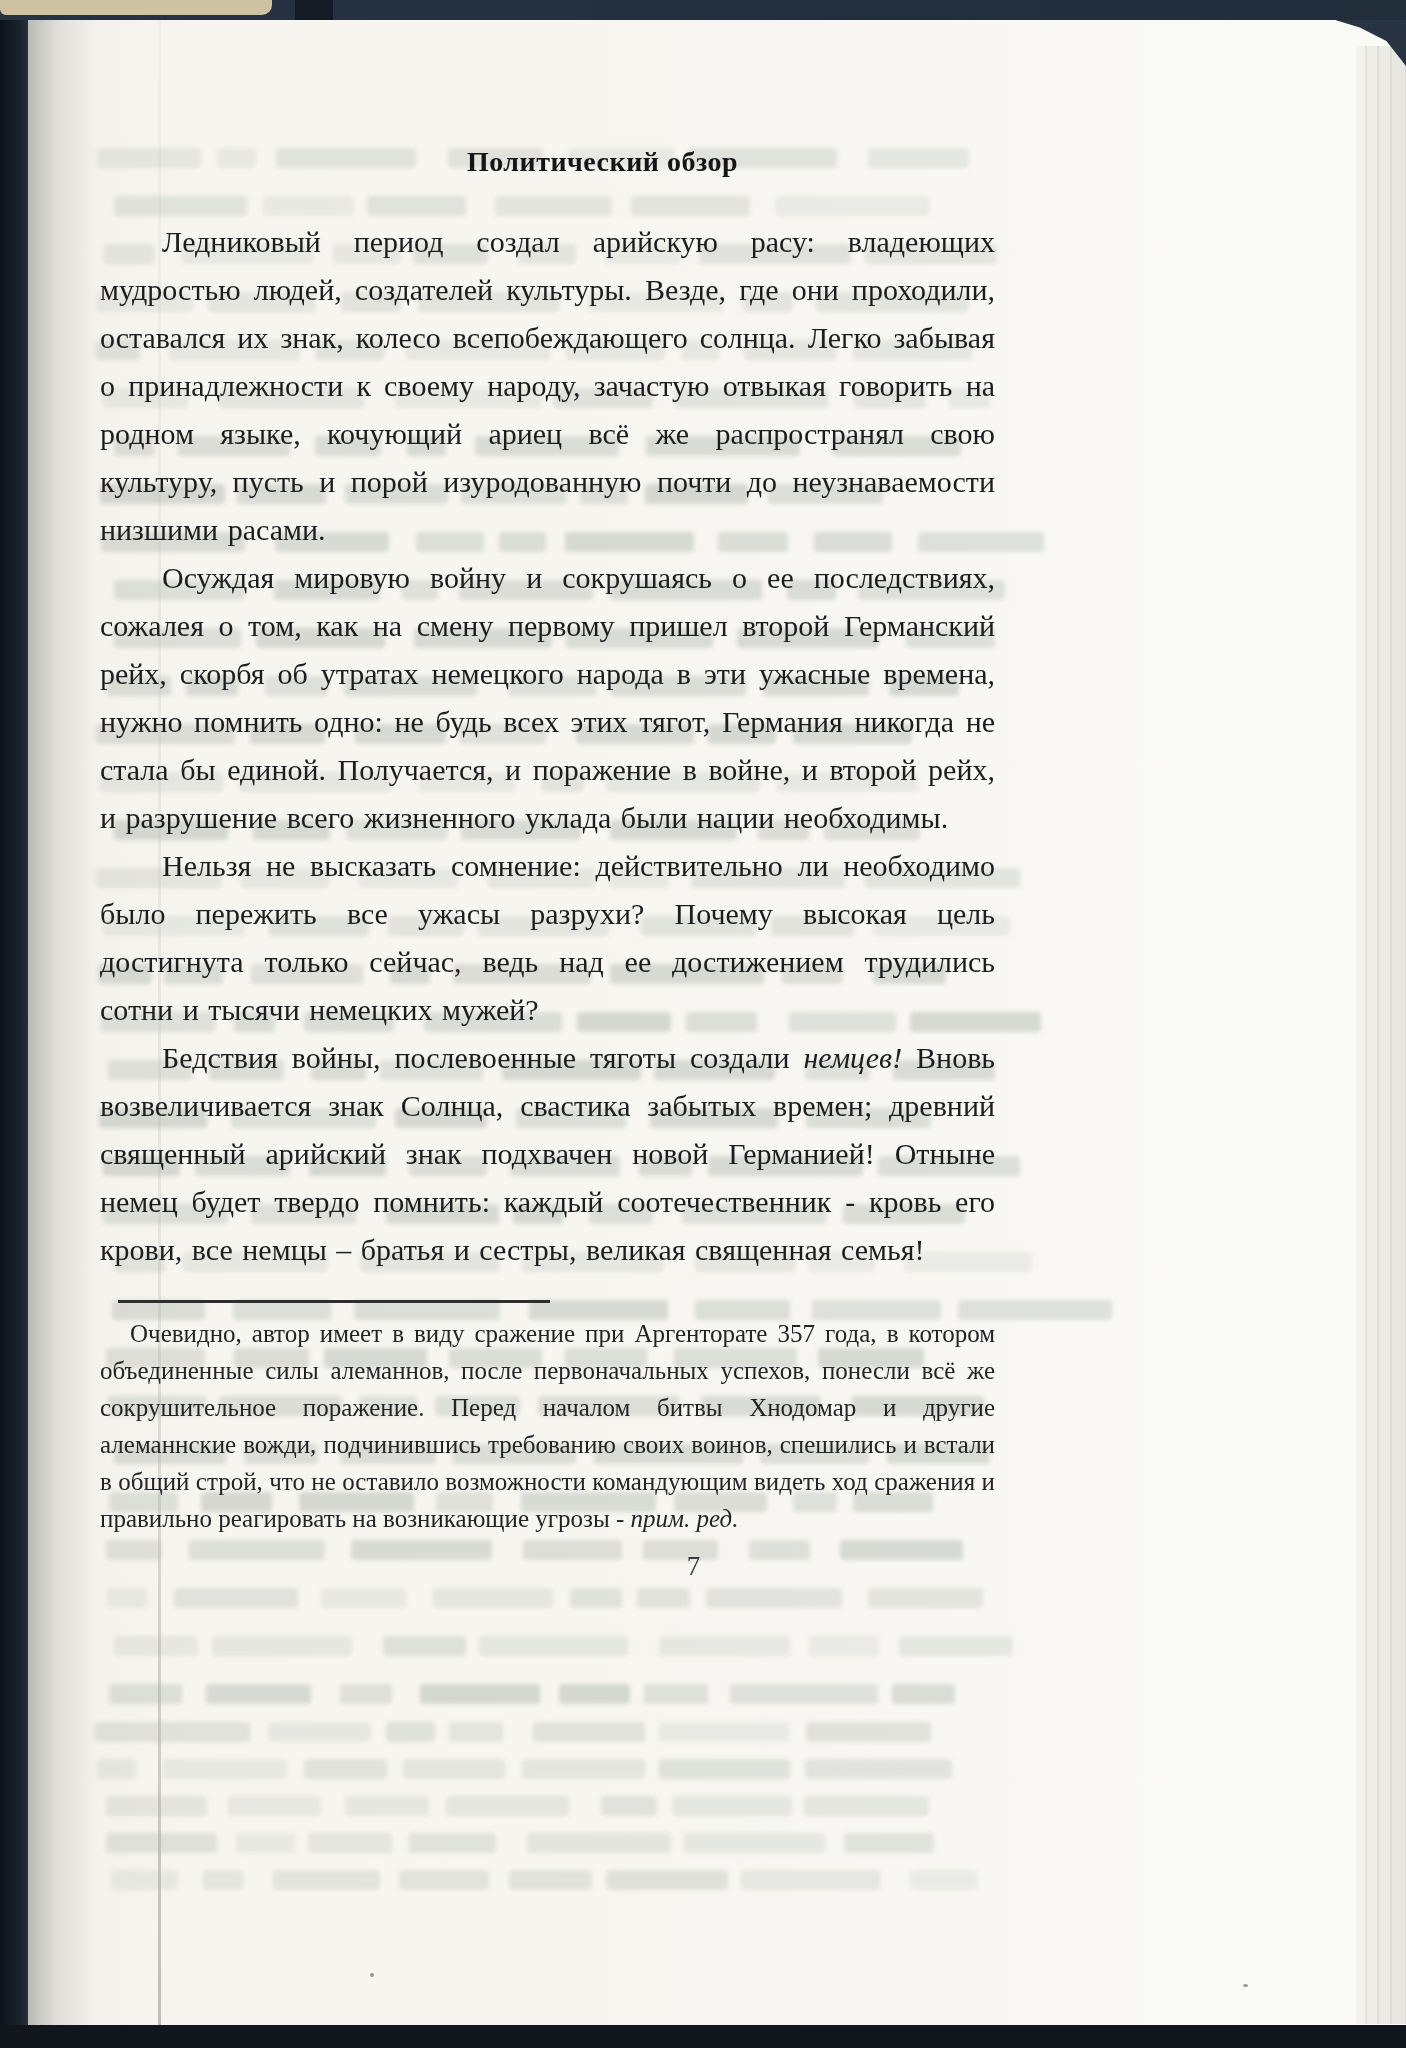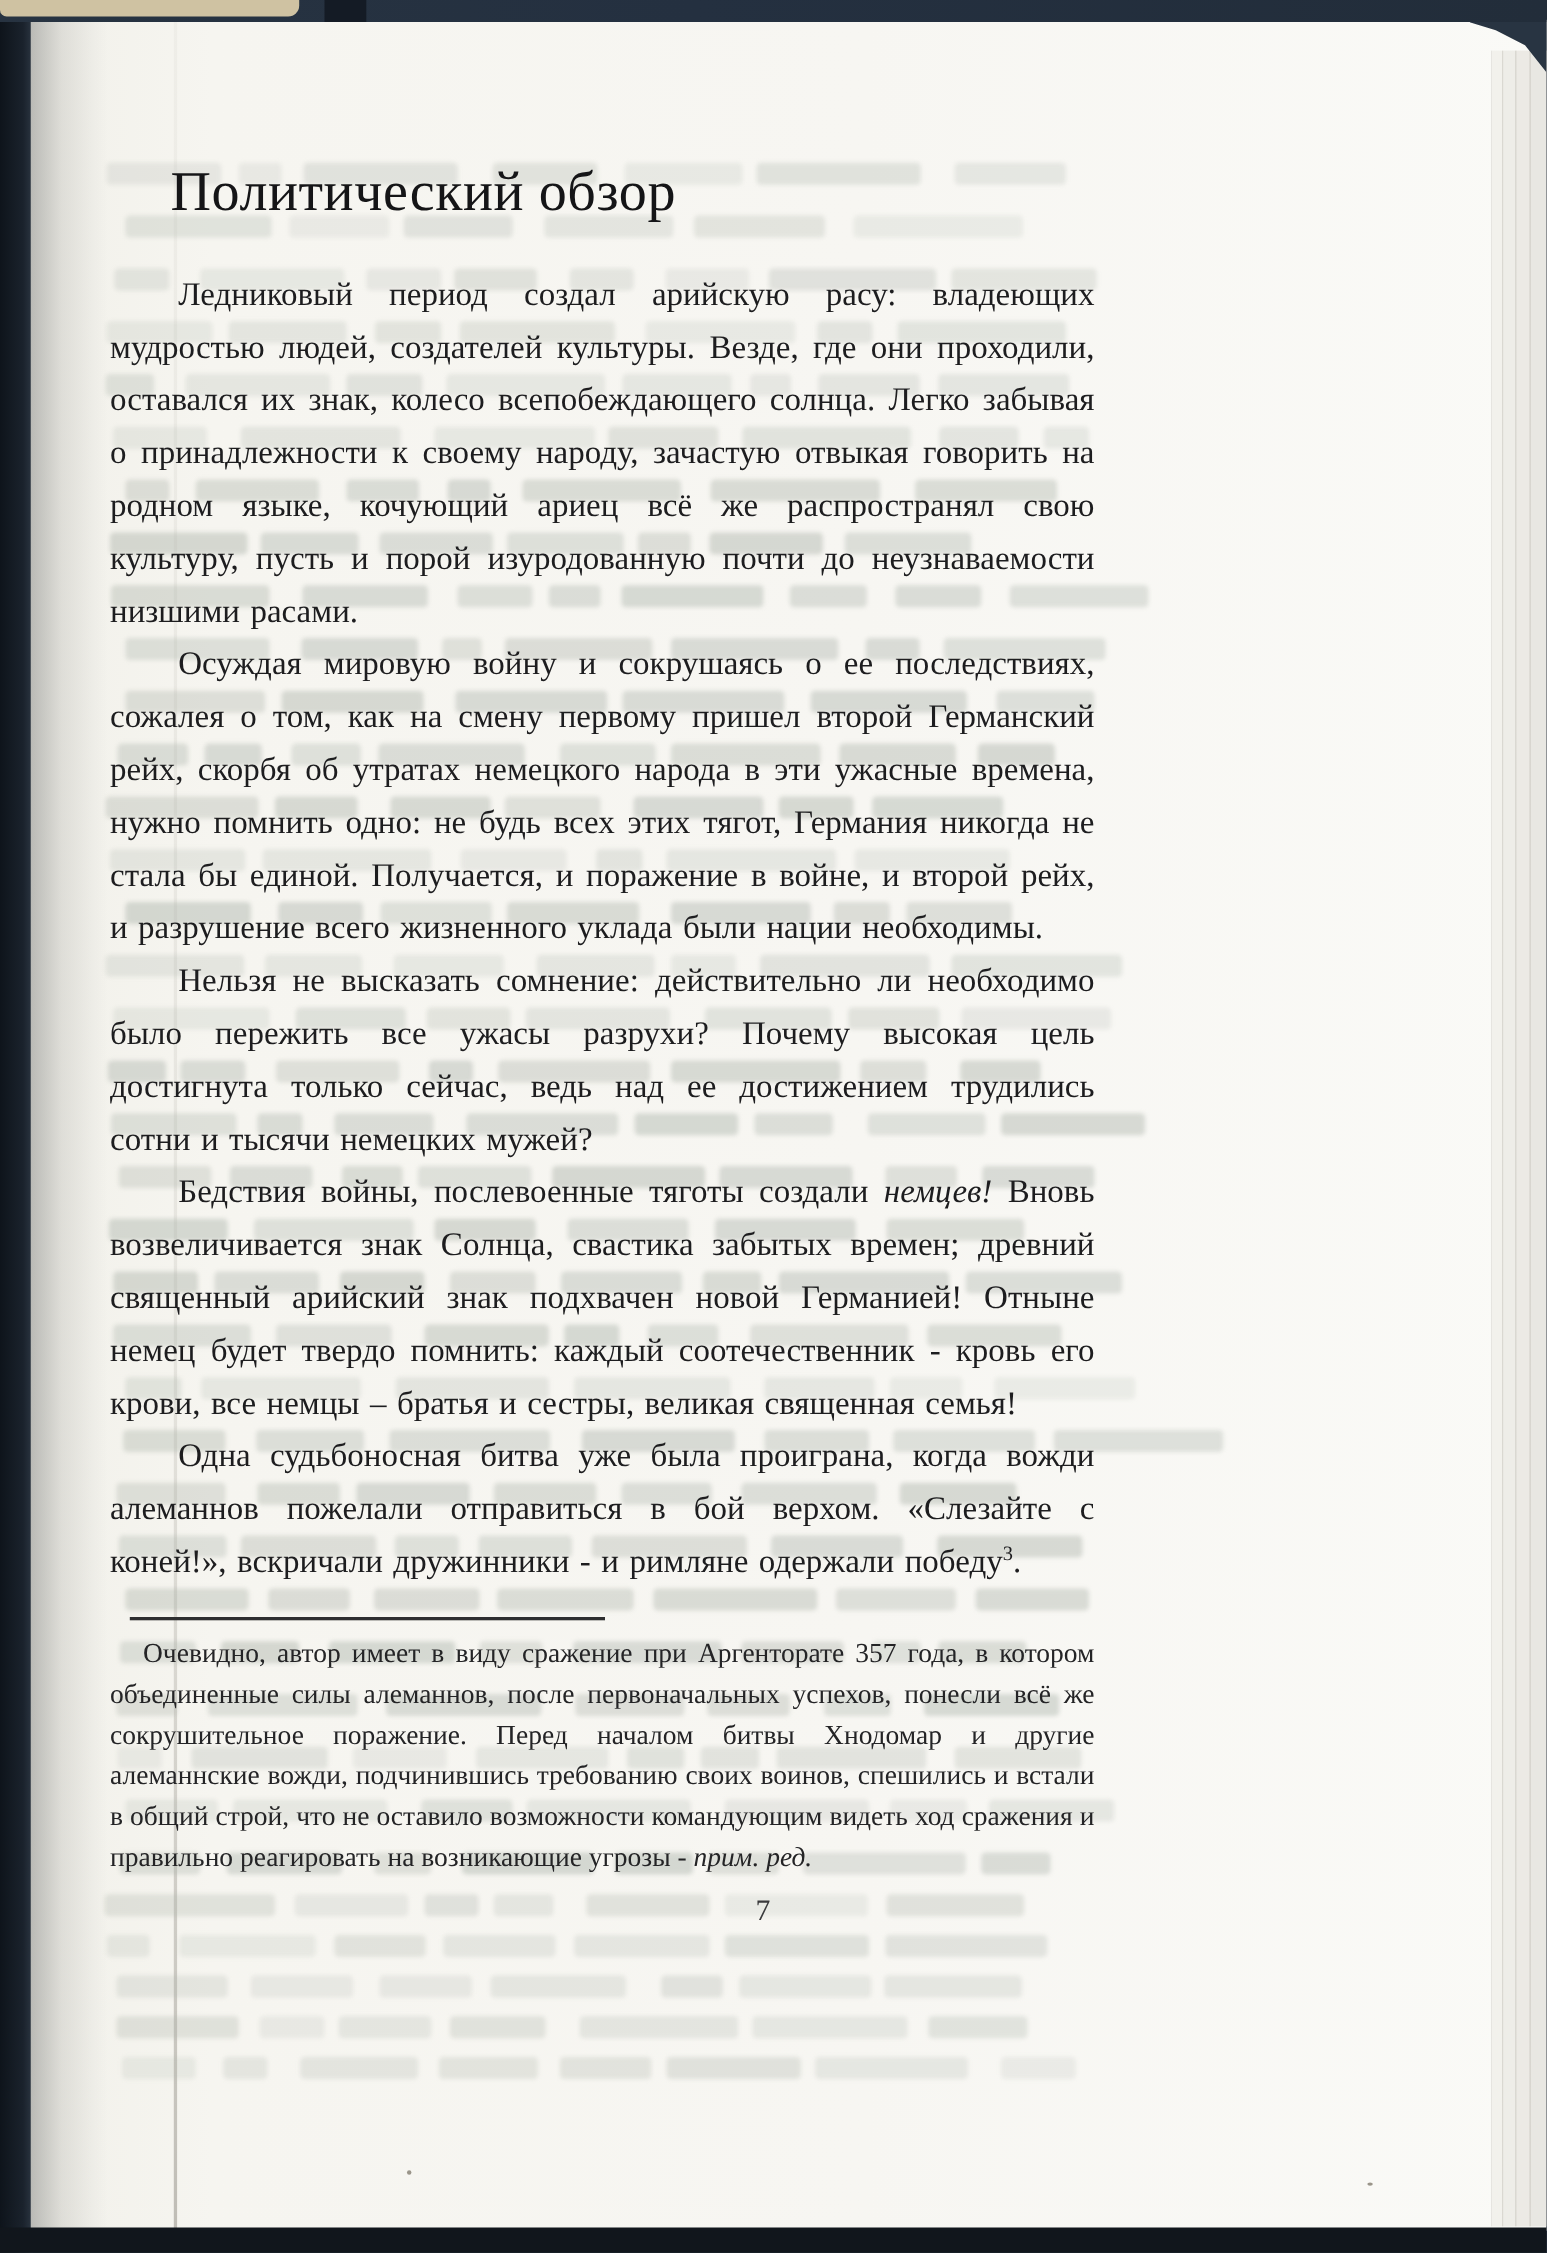--- a/index.html
+++ b/index.html
@@ -65,22 +65,22 @@
     z-index:3;pointer-events:none;
   }
   .bleed .row{position:absolute;height:20px;display:flex;filter:blur(2px);}
   .bleed .row b{display:block;height:100%;border-radius:4px;background:#a9b1a8;}
   
   .content{
     position:absolute;left:100px;top:0;width:895px;z-index:4;
     color:#1d1d1f;
   }
   .doc-title{
-    margin:146px 0 0 0;text-align:left;transform:translateX(55px);
-    font-size:51px;font-weight:normal;letter-spacing:0.5px;color:#151517;
+    margin:146px 0 0 0;text-align:center;transform:translateX(55px);
+    font-size:28px;font-weight:bold;letter-spacing:0.5px;color:#151517;
   }
   .body-text{margin-top:40px;}
   .body-text p{
     margin:0;font-size:30px;line-height:48px;text-align:justify;
     text-indent:62px;word-spacing:2px;
   }
   .body-text p span.it, .footnote span.it{font-style:italic;}
   .body-text p span.sup{
     font-size:0.62em;vertical-align:super;line-height:0;
   }
@@ -462,21 +462,20 @@
     </div>
   </div>
 
 <div class="content">
   <h1 class="doc-title">Политический обзор</h1>
   <div class="body-text" id="paragraphs">
       <p><span>Ледниковый период создал арийскую расу: владеющих мудростью людей, создателей культуры. Везде, где они проходили, оставался их знак, колесо всепобеждающего солнца. Легко забывая о принадлежности к своему народу, зачастую отвыкая говорить на родном языке, кочующий ариец всё же распространял свою культуру, пусть и порой изуродованную почти до неузнаваемости низшими расами.</span></p>
       <p><span>Осуждая мировую войну и сокрушаясь о ее последствиях, сожалея о том, как на смену первому пришел второй Германский рейх, скорбя об утратах немецкого народа в эти ужасные времена, нужно помнить одно: не будь всех этих тягот, Германия никогда не стала бы единой. Получается, и поражение в войне, и второй рейх, и разрушение всего жизненного уклада были нации необходимы.</span></p>
       <p><span>Нельзя не высказать сомнение: действительно ли необходимо было пережить все ужасы разрухи? Почему высокая цель достигнута только сейчас, ведь над ее достижением трудились сотни и тысячи немецких мужей?</span></p>
       <p><span>Бедствия войны, послевоенные тяготы создали </span><span class="it">немцев!</span><span> Вновь возвеличивается знак Солнца, свастика забытых времен; древний священный арийский знак подхвачен новой Германией! Отныне немец будет твердо помнить: каждый соотечественник - кровь его крови, все немцы – братья и сестры, великая священная семья!</span></p>
-      <p><span>Одна судьбоносная битва уже была проиграна, когда вожди алеманнов пожелали отправиться в бой верхом. «Слезайте с коней!», вскричали дружинники - и римляне одержали победу</span><span class="sup">3</span><span>.</span></p>
     </div>
   <div class="foot-rule"></div>
   <p class="footnote" id="footnote"><span>Очевидно, автор имеет в виду сражение при Аргенторате 357 года, в котором объединенные силы алеманнов, после первоначальных успехов, понесли всё же сокрушительное поражение. Перед началом битвы Хнодомар и другие алеманнские вожди, подчинившись требованию своих воинов, спешились и встали в общий строй, что не оставило возможности командующим видеть ход сражения и правильно реагировать на возникающие угрозы - </span><span class="it">прим. ред.</span></p>
   <div class="page-number">7</div>
 </div>
 
 <div class="speck" style="left:370px;top:1973px;width:4px;height:4px;"></div>
 <div class="speck" style="left:1243px;top:1984px;width:5px;height:3px;"></div>
 
 <div class="top-band"></div>

